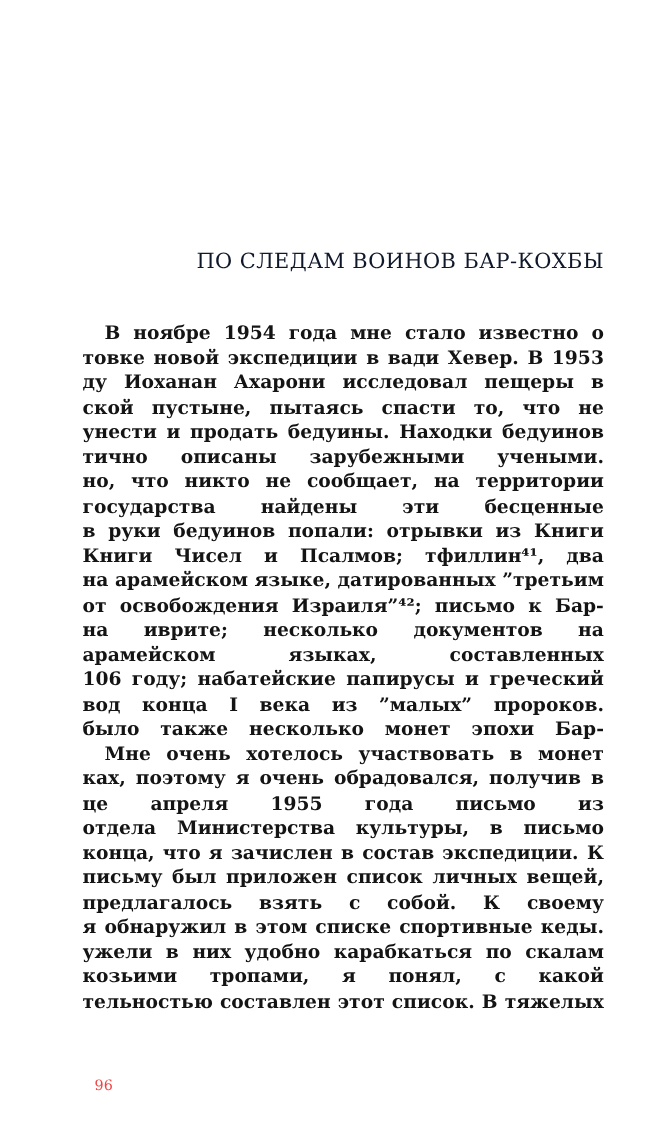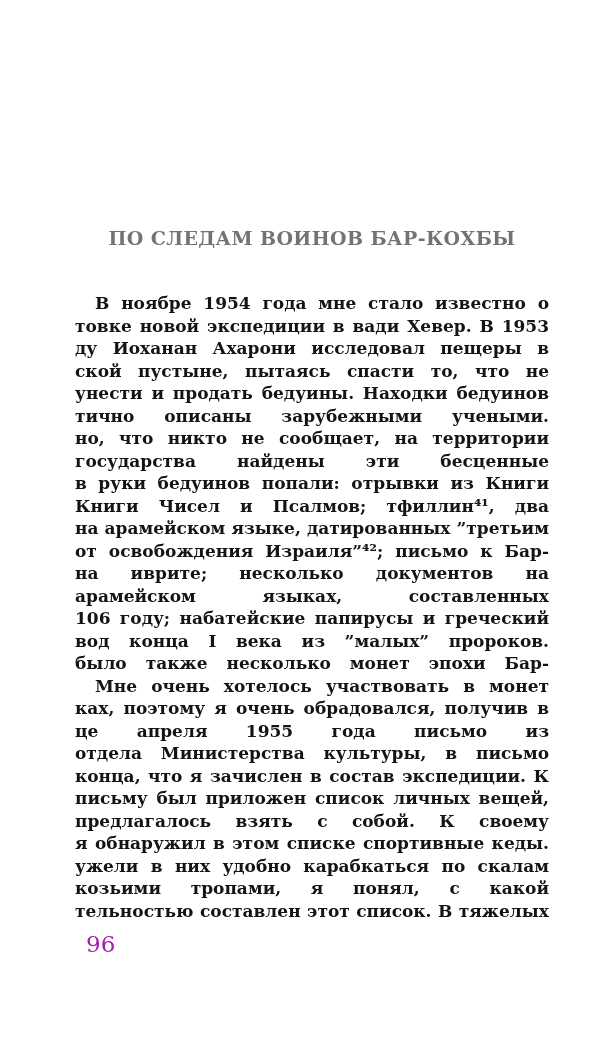--- a/index.html
+++ b/index.html
@@ -15,26 +15,26 @@
     font-family: "DejaVu Serif", "Liberation Serif", serif;
     color: #141414;
     overflow: hidden;
   }
   .chapter-title {
     position: absolute;
     top: 227px;
     left: 75px;
     width: 474px;
     margin: 0;
-    text-align: center;
+    text-align: right;
     font-size: 19px;
-    font-weight: bold;
+    font-weight: normal;
     letter-spacing: 0.4px;
     white-space: nowrap;
-    color: #737373;
+    color: #0f172a;
   }
   .body-text {
     position: absolute;
     top: 292px;
     left: 75px;
     width: 474px;
     font-size: 17px;
     font-weight: bold;
   }
   .line {
@@ -47,24 +47,24 @@
   }
   .line.indent {
     text-indent: 20px;
   }
   .line.para-end {
     text-align-last: left;
   }
   .page-number {
     position: absolute;
     left: 86px;
-    top: 931px;
-    font-size: 23px;
+    top: 980px;
+    font-size: 13px;
     font-weight: normal;
-    color: #a21caf;
+    color: #ef4444;
   }
 </style>
 </head>
 <body>
 
 <div class="page">
 
   <h1 class="chapter-title">ПО СЛЕДАМ ВОИНОВ БАР-КОХБЫ</h1>
 
   <div class="body-text">

